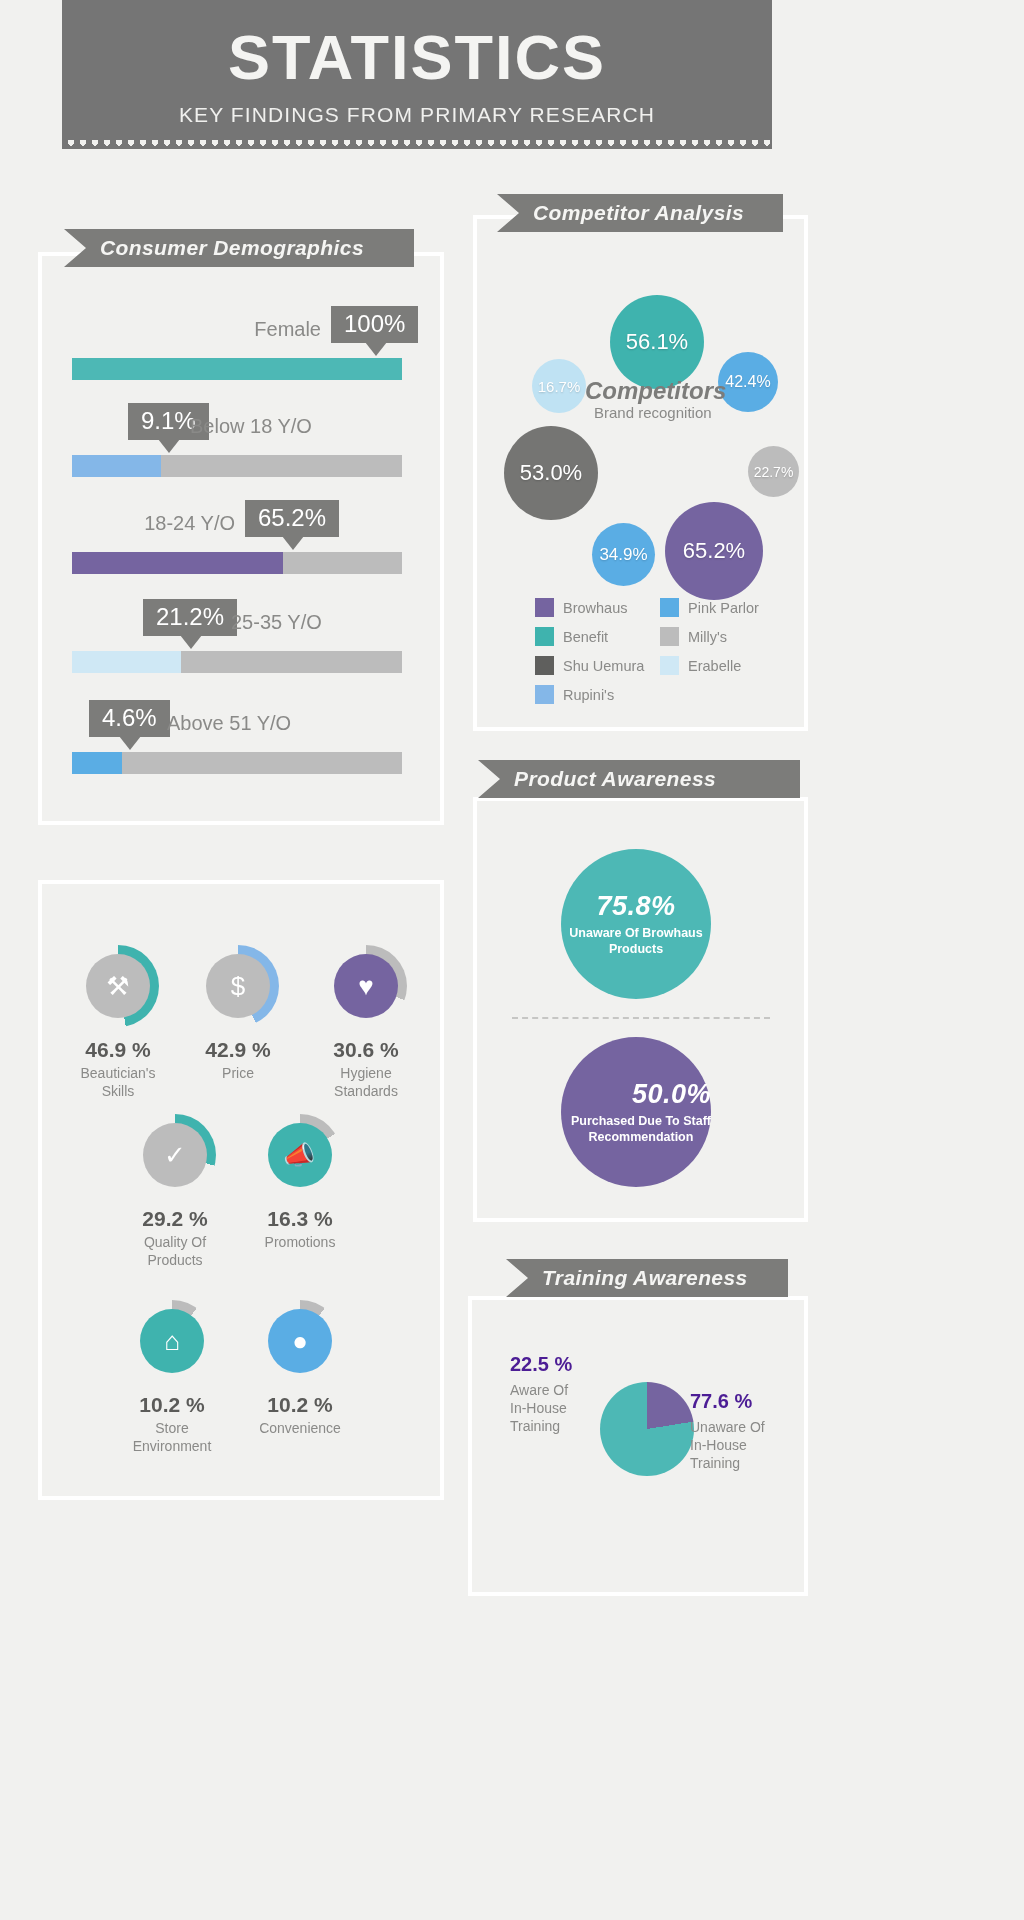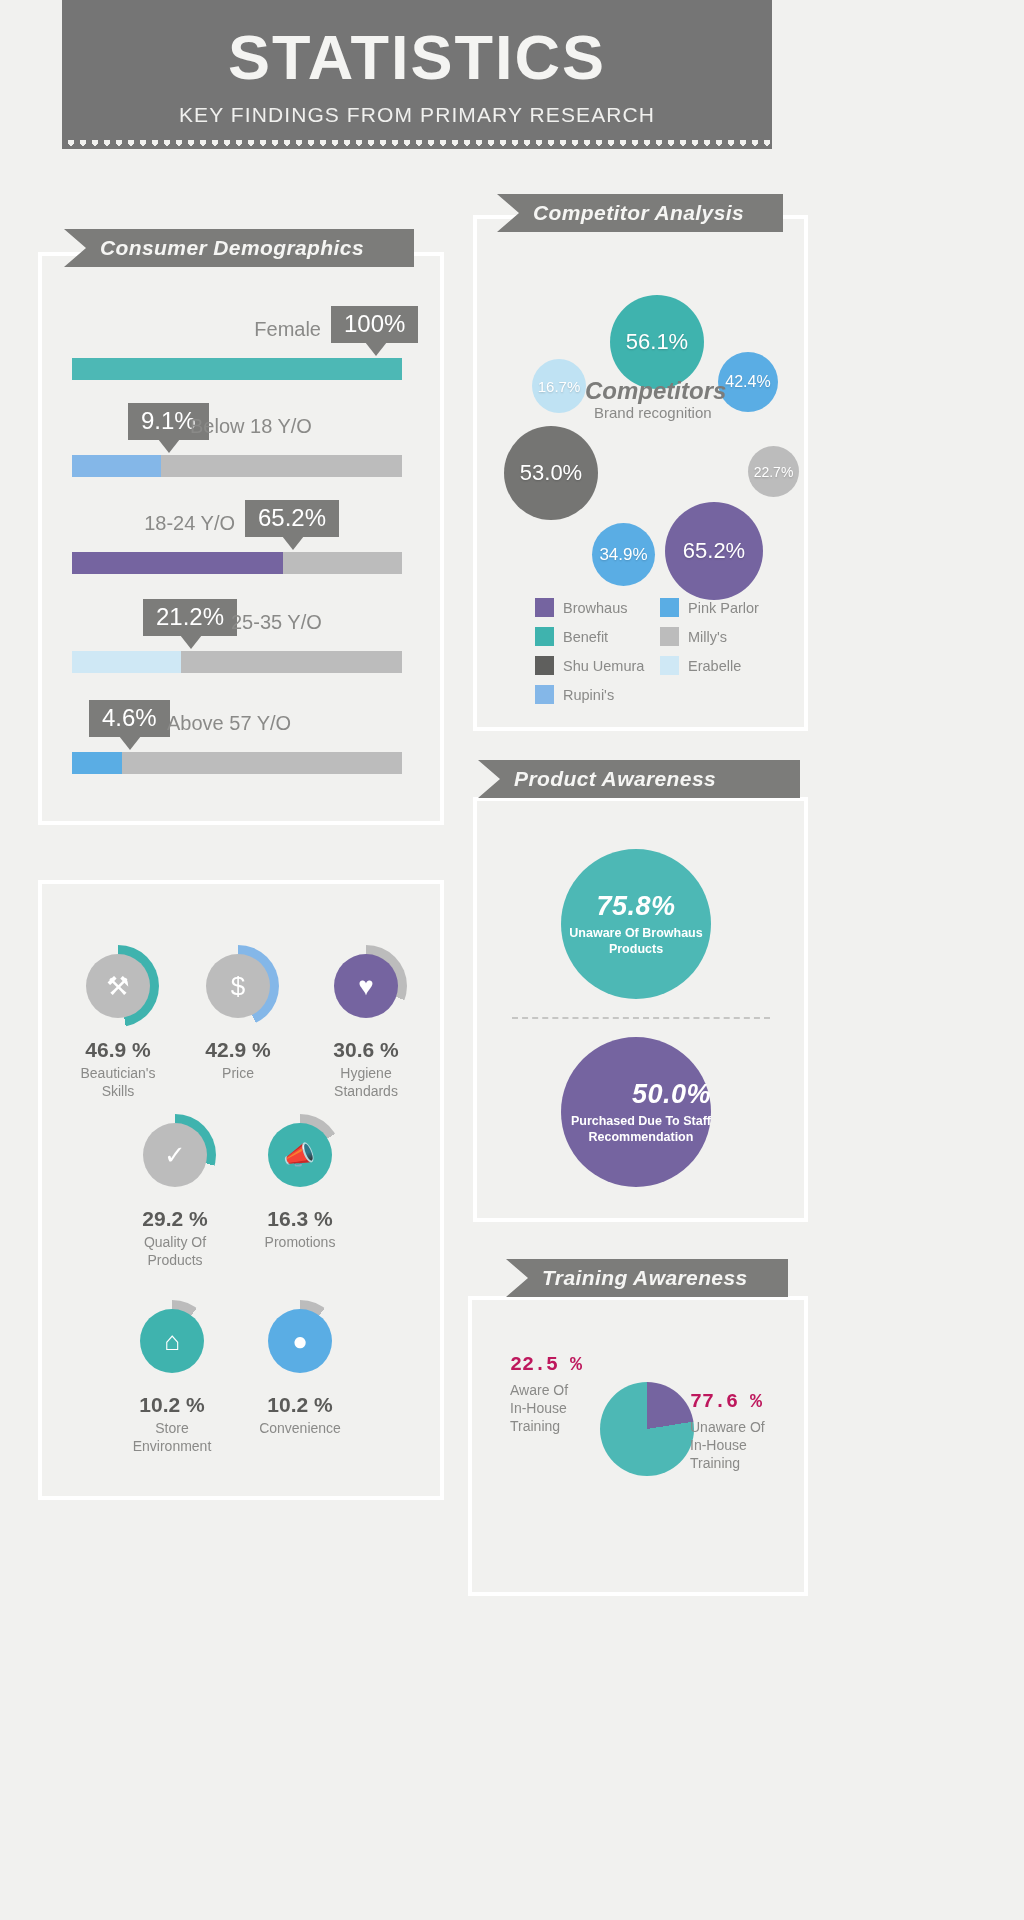--- a/index.html
+++ b/index.html
@@ -112,21 +112,21 @@
   .pcircle .big { font-size: 27px; font-weight: bold; font-style: italic; letter-spacing: .5px;}
   .pcircle .small { font-size: 12.5px; font-weight: bold; line-height: 1.25; margin-top: 4px;}
   .dashed {
     position: absolute; height: 0; border-top: 2px dashed #c6c6c4;
   }
 
   
   .train-panel { left: 468px; top: 1296px; width: 340px; height: 300px; }
   .train-ribbon { left: 506px; top: 1259px; width: 282px; }
   .pie { position: absolute; border-radius: 50%; }
-  .tr-val { position: absolute; color: #be185d; font-size: 20px; font-weight: bold; font-family: Liberation Mono, monospace; }
+  .tr-val { position: absolute; color: #4c1d95; font-size: 20px; font-weight: bold; }
   .tr-lbl { position: absolute; color: #8a8a88; font-size: 14px; line-height: 1.3; }
 </style>
 </head>
 <body>
 
 <div class="page">
 
   <div class="header">
     <div class="header-title">STATISTICS</div>
     <div class="header-sub">KEY FINDINGS FROM PRIMARY RESEARCH</div>
@@ -151,21 +151,21 @@
       <div class="cat-label" style="right:789px; top:512px;">18-24 Y/O</div>
       <div class="track" style="top:651px;">
                  <div class="fill" style="width:109px;background:#cfe8f5;"></div>
                </div>
       <div class="callout" style="left:143px; top:599px; min-width:76px; text-align:center;">21.2%</div>
       <div class="cat-label" style="left:231px; top:611px;">25-35 Y/O</div>
       <div class="track" style="top:752px;">
                  <div class="fill" style="width:50px;background:#5aade4;"></div>
                </div>
       <div class="callout" style="left:89px; top:700px; min-width:66px; text-align:center;">4.6%</div>
-      <div class="cat-label" style="left:167px; top:712px;">Above 57 Y/O</div>
+      <div class="cat-label" style="left:167px; top:712px;">Above 51 Y/O</div>
     </div>
 
   <div class="panel comp-panel"></div>
   <div class="ribbon comp-ribbon">Competitor Analysis</div>
   <div id="comp-bubbles">
       <div class="bubble" style="left:610px; top:295px; width:94px; height:94px;
                      background:#3fb3ae; font-size:22px;">56.1%</div>
       <div class="bubble" style="left:532px; top:359px; width:54px; height:54px;
                      background:#bfe2f3; font-size:15px;">16.7%</div>
       <div class="bubble" style="left:718px; top:352px; width:60px; height:60px;

